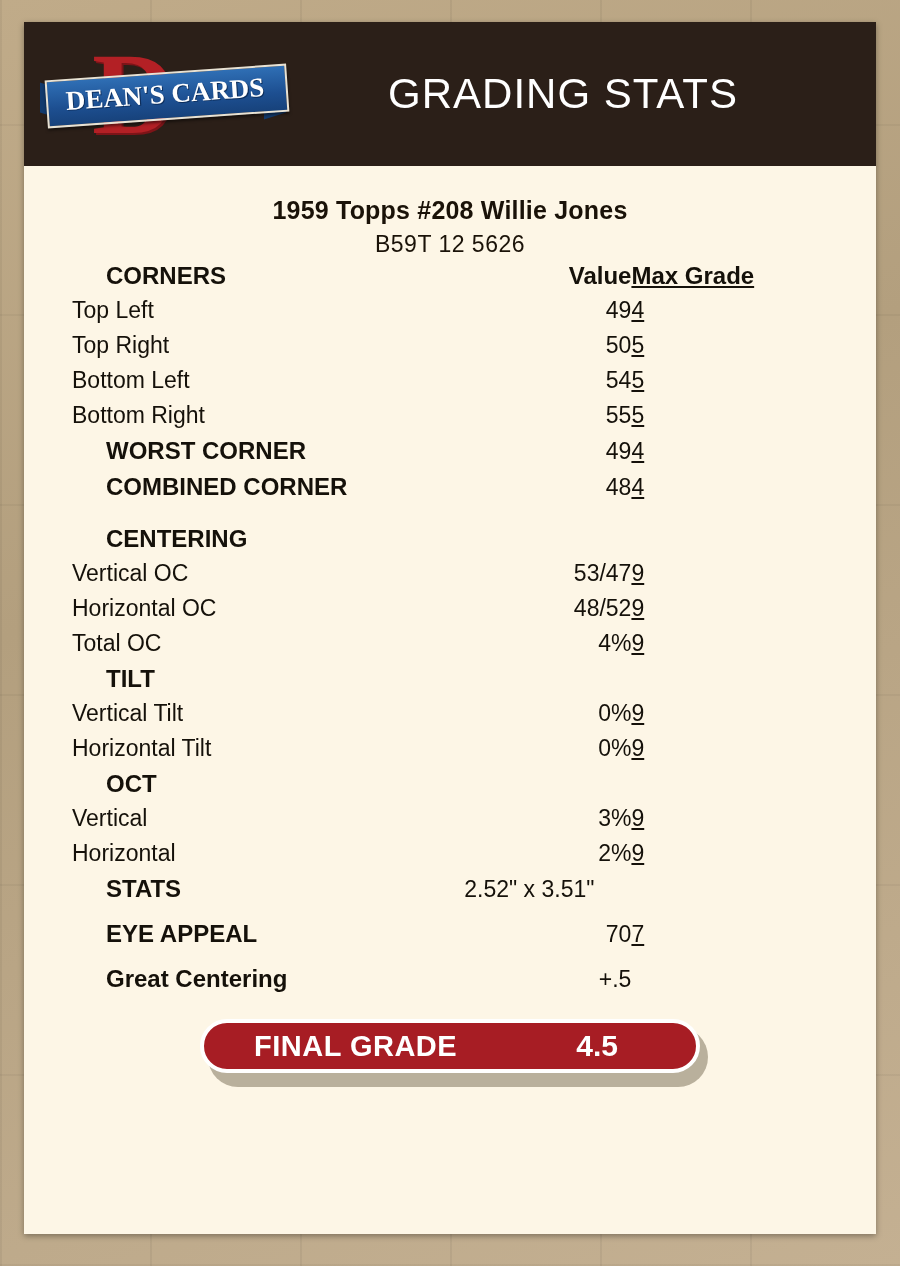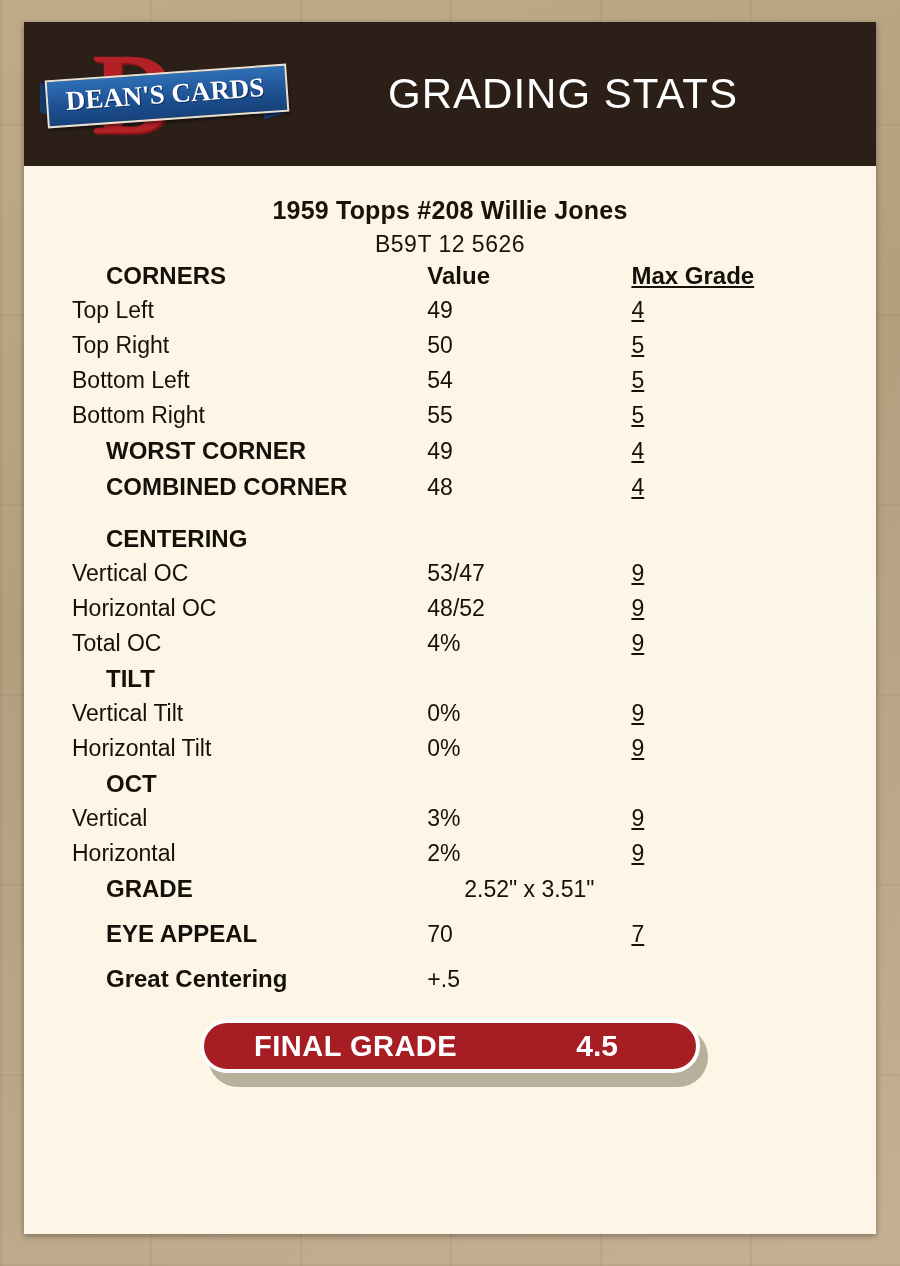--- a/index.html
+++ b/index.html
@@ -149,21 +149,21 @@
     width: 47%;
     padding-left: 82px;
   }
   td.label.head {
     padding-left: 34px;
     font-weight: bold;
     font-size: 24px;
   }
   td.value {
     width: 27%;
-    text-align: left;
+    text-align: right;
   }
   td.value.header-cell, td.grade.header-cell {
     font-weight: bold;
     font-size: 24px;
   }
   td.grade {
     width: 26%;
     text-align: left;
     text-decoration: underline;
   }
@@ -331,21 +331,21 @@
           <td class="value">3%</td>
           <td class="grade">9</td>
         </tr>
         <tr>
           <td class="label">Horizontal</td>
           <td class="value">2%</td>
           <td class="grade">9</td>
         </tr>
 
         <tr>
-          <td class="label head">GRADE</td>
+          <td class="label head">STATS</td>
           <td class="value size-val">2.52" x 3.51"</td>
           <td class="grade"></td>
         </tr>
 
         <tr class="spacer-sm">
             <td></td>
             <td></td>
             <td></td>
           </tr>
 

